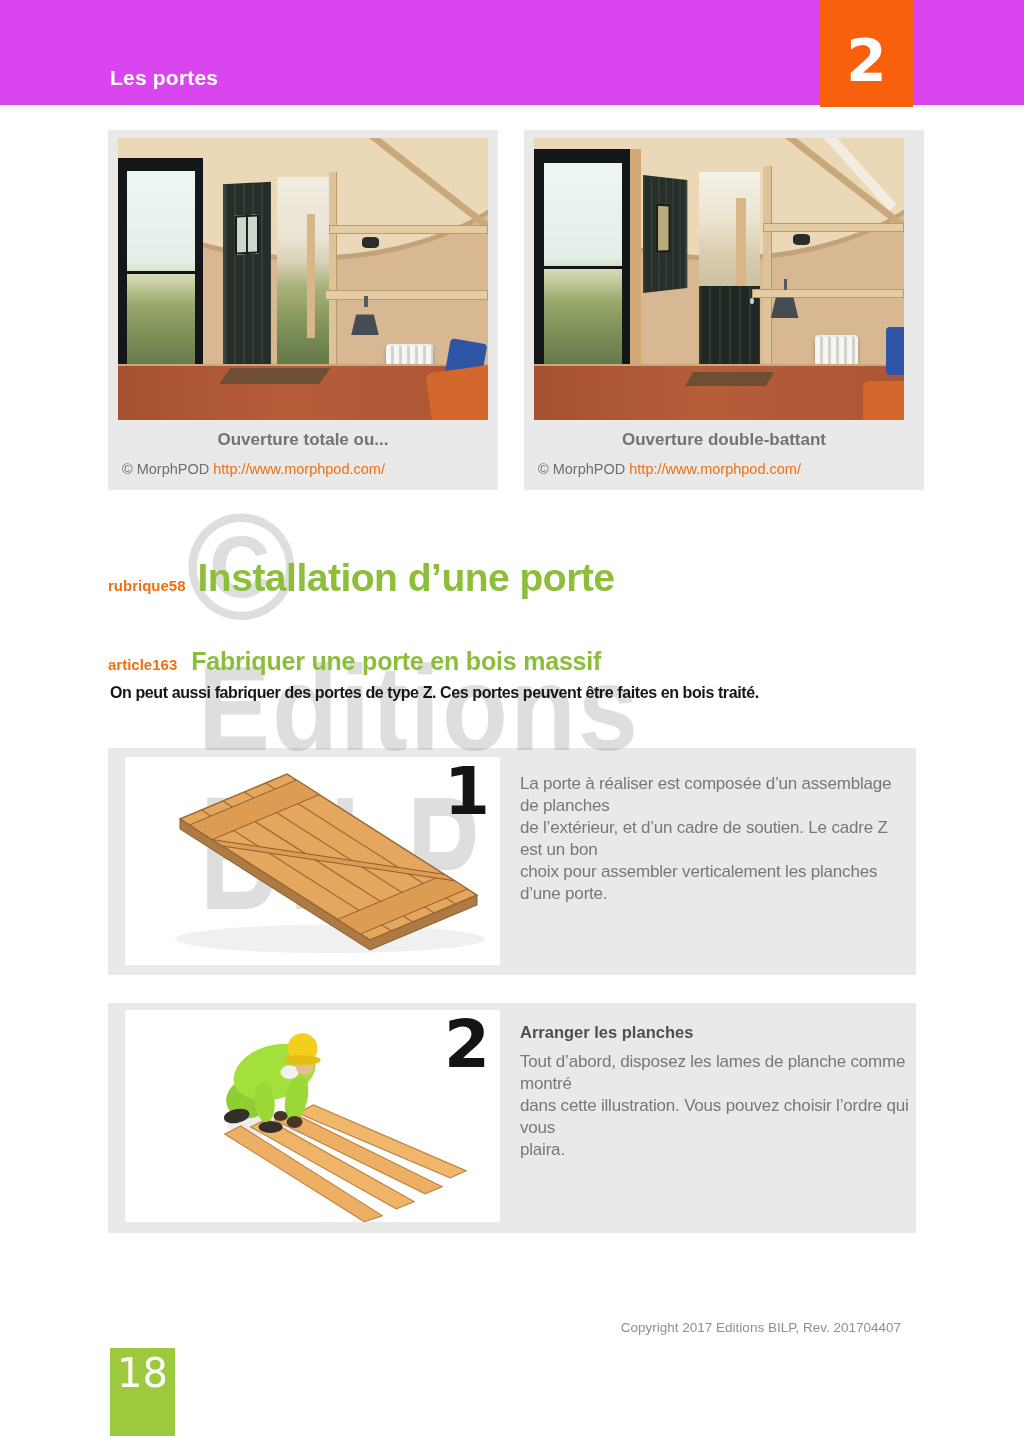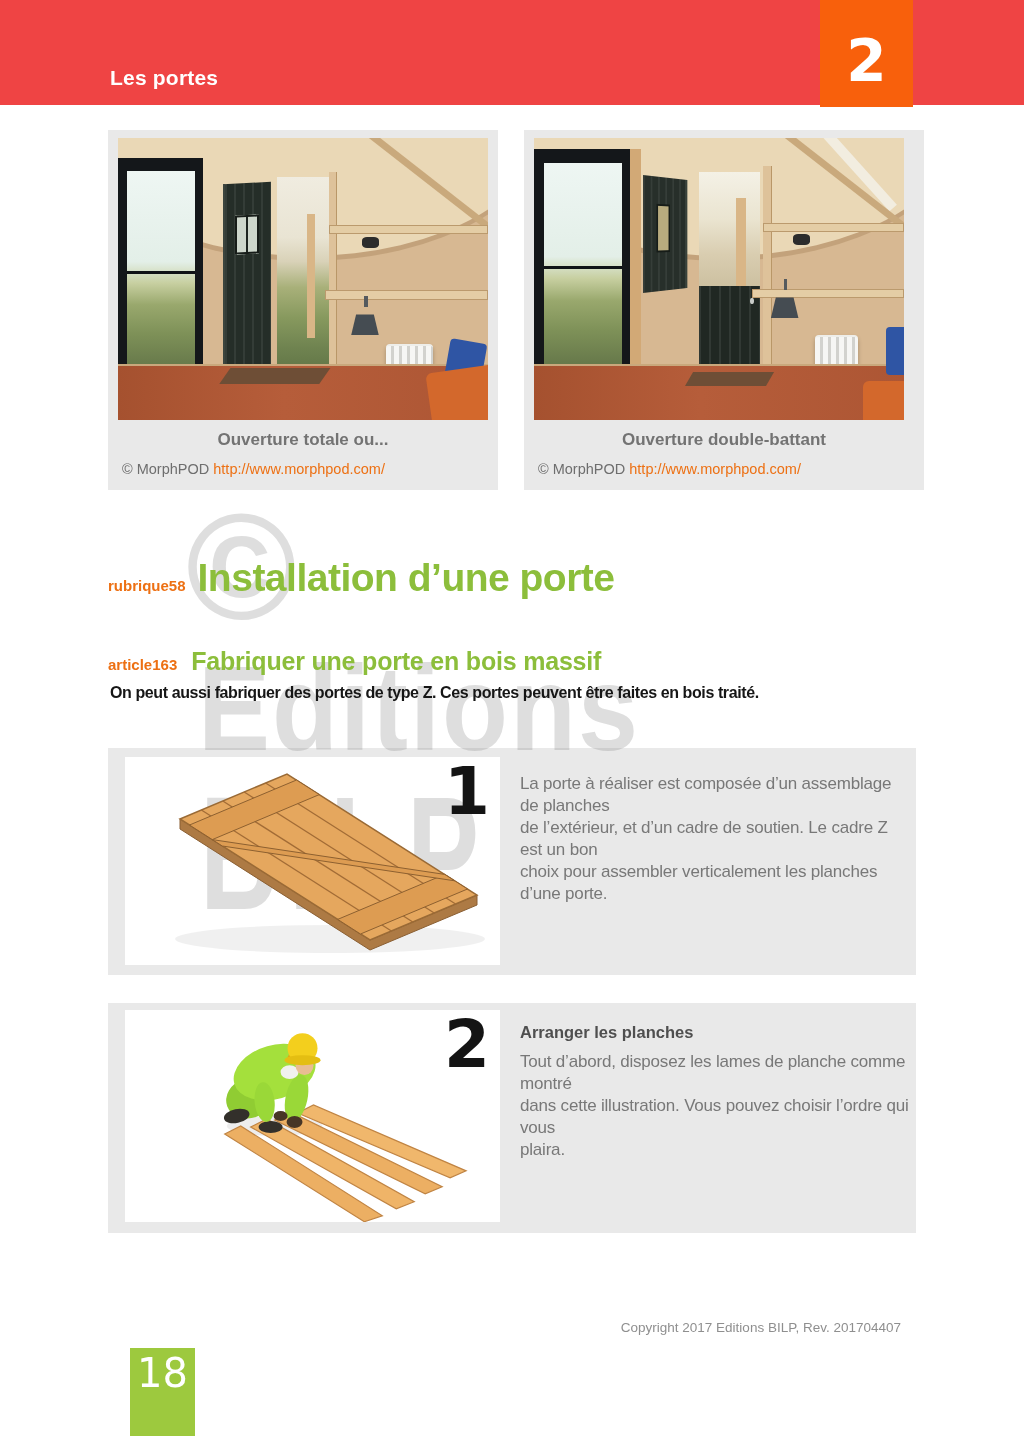--- a/index.html
+++ b/index.html
@@ -4,21 +4,21 @@
 <style>
   * { margin:0; padding:0; box-sizing:border-box; }
   html,body { background:#ffffff; }
   .page {
     position:relative; width:1024px; height:1436px; margin:0 auto;
     background:#ffffff; overflow:hidden;
     font-family:"Liberation Sans", sans-serif;
   }
 
   
-  .header-bar { position:absolute; left:0; top:0; width:1024px; height:105px; background:#ef4444; }
+  .header-bar { position:absolute; left:0; top:0; width:1024px; height:105px; background:#d946ef; }
   .header-title { position:absolute; left:110px; top:66px; color:#ffffff; font-size:21px; font-weight:bold; letter-spacing:0.2px; }
   .chapter-box { position:absolute; left:820px; top:0; width:93px; height:107px; background:#F8600C;
     display:flex; align-items:center; justify-content:center; }
   .chapter-num { color:#ffffff; font-size:58px; font-weight:bold; margin-top:14px; font-family:"DejaVu Sans", sans-serif; }
 
   
   .watermark { position:absolute; z-index:2; color:rgba(128,128,128,0.26); font-weight:bold; pointer-events:none; white-space:nowrap; }
   .wm-copy  { left:186px; top:492px; font-size:150px; line-height:1; }
   .wm-line1 { left:198px; top:648px; font-size:108px; line-height:1; letter-spacing:2px; transform:scaleY(1.12); transform-origin:top left; }
   .wm-line2 { left:200px; top:772px; font-size:108px; line-height:1; letter-spacing:11px; transform:scaleY(1.5); transform-origin:top left; }
@@ -90,21 +90,21 @@
   .step-image svg { position:relative; z-index:3; display:block; width:100%; height:100%; }
   .step-num { position:absolute; z-index:3; top:2px; right:10px; color:#141414; font-size:66px; line-height:1;
     font-weight:bold; font-family:"DejaVu Sans", sans-serif; }
   .step-text { position:absolute; z-index:3; left:412px; top:16px; width:390px; }
   .step-card.s2 .step-text { top:20px; }
   .step-heading { color:#4f4f4f; font-size:16.5px; font-weight:bold; }
   .step-body { margin-top:9px; color:#787878; font-size:17px; letter-spacing:-0.2px; line-height:22px; white-space:pre-line; }
 
   
   .page-num-box { position:absolute; left:110px; top:1348px; width:65px; height:88px; background:#9DC93E;
-    display:flex; justify-content:center;margin-left:20px; }
+    display:flex; justify-content:center; }
   .page-num { color:#ffffff; font-size:40px; margin-top:2px; font-family:"DejaVu Sans", sans-serif; }
   .copyright { position:absolute; right:123px; top:1320px; color:#8F8F8F; font-size:13.5px; }
 </style>
 </head>
 <body>
 
 <div class="page">
 
   <div class="header-bar">
     <div class="header-title">Les portes</div>

